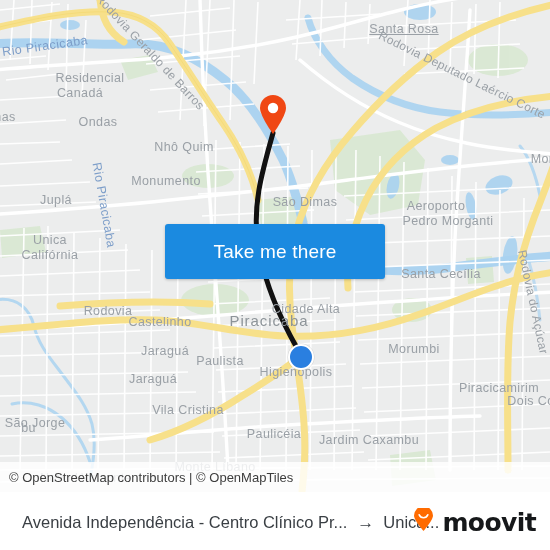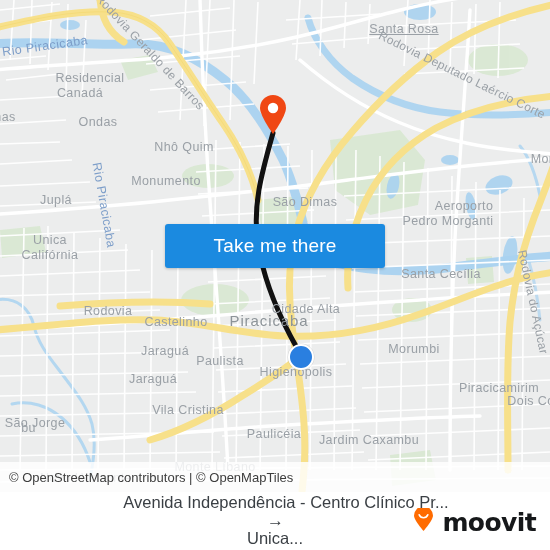--- a/index.html
+++ b/index.html
@@ -25,21 +25,21 @@
     letter-spacing:.4px;
     transform:translate(-50%,-50%);
     pointer-events:none;
   }
   .mlbl.big{font-size:15px;color:#8d9499;letter-spacing:.9px;margin-top:48px;}
   .mlbl.water{color:#7d9ec9;}
   .mlbl.road{color:#9aa0a6;font-size:12px;letter-spacing:.3px;}
 
   
   .take-btn{
-    position:absolute;left:165px;top:224px;width:220px;height:44px;
+    position:absolute;left:165px;top:224px;width:220px;height:55px;
     background:#1b8ae0;color:#fff;border:none;border-radius:3px;
     font-size:19px;font-family:"Liberation Sans", sans-serif;
     letter-spacing:.2px;
     box-shadow:0 1px 3px rgba(0,0,0,.22);
     cursor:pointer;
     display:flex;align-items:center;justify-content:center;
     z-index:40;
   }
 
   
@@ -61,21 +61,20 @@
   .attrib span{
     margin-left:9px;color:#3c3c3c;font-size:13px;
     font-family:"Liberation Sans", sans-serif;
   }
 
   
   .footer{
     position:absolute;left:0;top:492px;width:550px;height:58px;
     background:#ffffff;display:flex;align-items:center;
     border-top:1px solid #ffffff;
-    flex-direction:column;
   }
   .f-from,.f-to{
     color:#3a3f44;font-size:16.5px;white-space:nowrap;
     font-family:"Liberation Sans", sans-serif;
   }
   .f-from{margin-left:22px;}
   .f-arrow{margin:0 9px 0 10px;color:#3a3f44;font-size:17px;line-height:1;}
   .f-to{}
   .brand{position:absolute;right:14px;top:50%;transform:translateY(-50%);display:flex;align-items:center;}
   .brand-word{
@@ -197,30 +196,30 @@
         <div class="mlbl" style="left: 404px; top: 29px; text-decoration: underline;">Santa Rosa</div>
         <div class="mlbl road" style="left: 462px; top: 75px; transform: translate(-50%, -50%) rotate(26deg);">Rodovia Deputado Laércio Corte</div>
         <div class="mlbl" style="left: 5px; top: 117px;">nas</div>
         <div class="mlbl" style="left: 98px; top: 122px;">Ondas</div>
         <div class="mlbl" style="left: 184px; top: 147px;">Nhô Quim</div>
         <div class="mlbl" style="left: 542px; top: 159px;">Mor</div>
         <div class="mlbl" style="left: 166px; top: 181px;">Monumento</div>
         <div class="mlbl water" style="left: 104px; top: 205px; transform: translate(-50%, -50%) rotate(80deg);">Rio Piracicaba</div>
         <div class="mlbl" style="left: 56px; top: 200px;">Juplá</div>
         <div class="mlbl" style="left: 305px; top: 202px;">São Dimas</div>
-        <div class="mlbl" style="left: 464px; top: 206px;">Aeroporto</div>
+        <div class="mlbl" style="left: 436px; top: 206px;">Aeroporto</div>
         <div class="mlbl" style="left: 448px; top: 221px;">Pedro Morganti</div>
         <div class="mlbl" style="left: 50px; top: 240px;">Unica</div>
         <div class="mlbl" style="left: 50px; top: 255px;">Califórnia</div>
         <div class="mlbl big" style="left: 269px; top: 272px;">Piracicaba</div>
         <div class="mlbl" style="left: 441px; top: 274px;">Santa Cecília</div>
         <div class="mlbl road" style="left: 533px; top: 302px; transform: translate(-50%, -50%) rotate(78deg);">Rodovia do Açúcar</div>
         <div class="mlbl" style="left: 306px; top: 309px; text-align: right;">Cidade Alta</div>
         <div class="mlbl" style="left: 108px; top: 311px;">Rodovia</div>
-        <div class="mlbl" style="left: 160px; top: 322px; margin-left: 16px;">Castelinho</div>
+        <div class="mlbl" style="left: 160px; top: 322px;">Castelinho</div>
         <div class="mlbl" style="left: 165px; top: 351px;">Jaraguá</div>
         <div class="mlbl" style="left: 220px; top: 361px;">Paulista</div>
         <div class="mlbl" style="left: 414px; top: 349px;">Morumbi</div>
         <div class="mlbl" style="left: 153px; top: 379px;">Jaraguá</div>
         <div class="mlbl" style="left: 296px; top: 372px;">Higienópolis</div>
         <div class="mlbl" style="left: 459px; top: 388px; margin-left: 40px;">Piracicamirim</div>
         <div class="mlbl" style="left: 531px; top: 401px;">Dois Có</div>
         <div class="mlbl" style="left: 188px; top: 410px;">Vila Cristina</div>
         <div class="mlbl" style="left: 35px; top: 423px;">São Jorge</div>
         <div class="mlbl" style="left: 274px; top: 434px;">Paulicéia</div>

